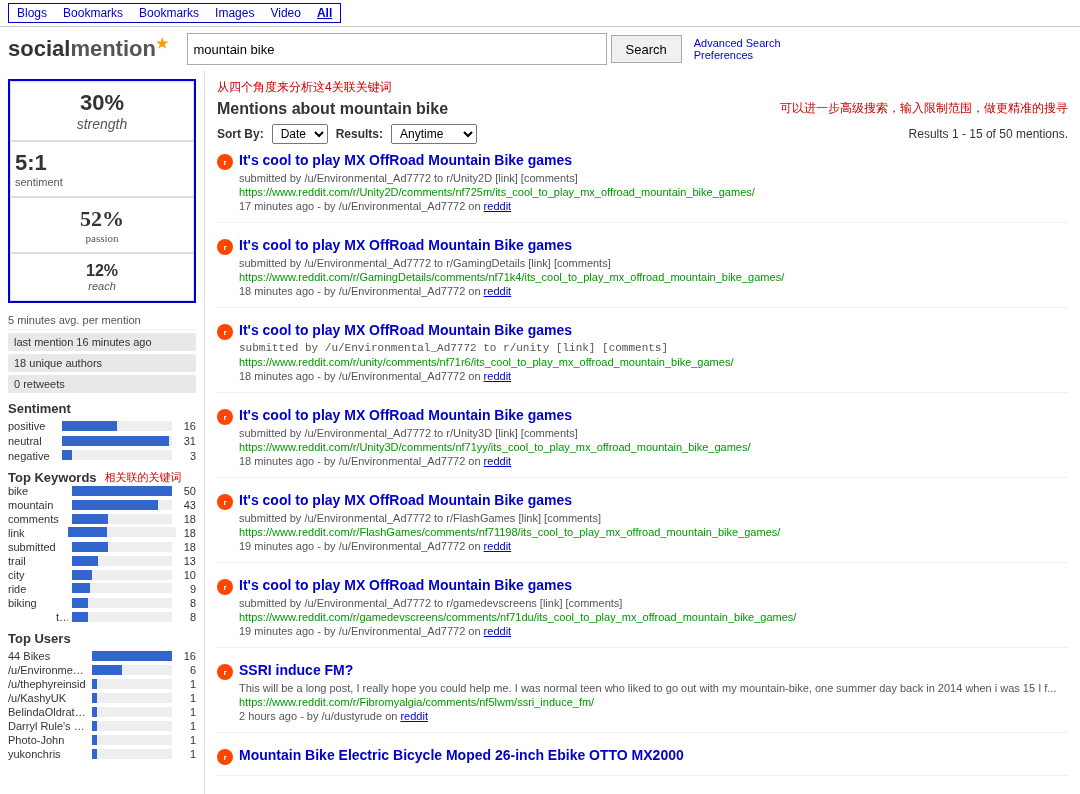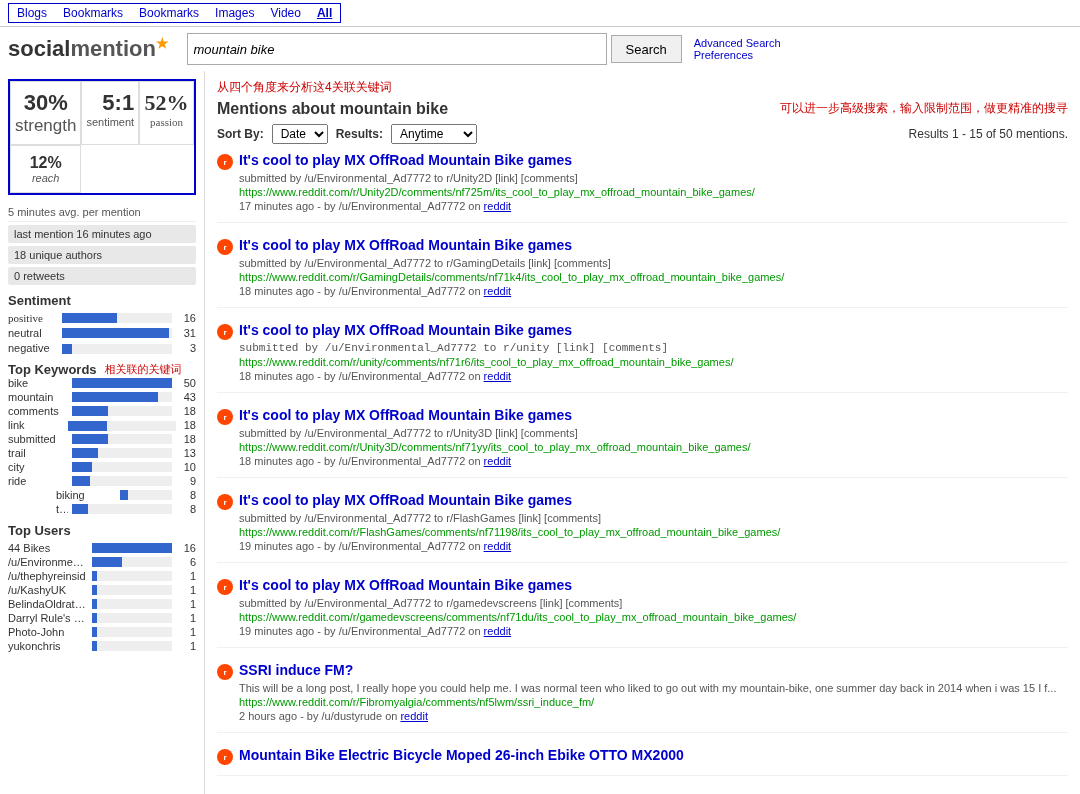--- a/index.html
+++ b/index.html
@@ -17,73 +17,73 @@
     <a href="#" style="color:#00c;text-decoration:none;padding:2px 8px;font-size:12px;">Video</a>
     <a href="#" style="color:#00c;text-decoration:underline;padding:2px 8px;font-size:12px;font-weight:bold;">All</a>
   </div>
 </div>
 
 <div style="display:flex;align-items:center;padding:6px 8px;gap:8px;">
   <div style="font-size:22px;font-weight:bold;color:#333;font-family:Arial,sans-serif;">
     social<span style="color:#555;">mention</span><sup style="color:#f90;font-size:14px;">★</sup>
   </div>
   <div style="display:flex;align-items:center;gap:4px;margin-left:10px;">
-    <input type="text" value="mountain bike" style="width: 420px; height: 28px; border: 1px solid rgb(170, 170, 170); padding: 15px 6px; font-size: 13px; font-style: italic;">
+    <input type="text" value="mountain bike" style="width: 420px; height: 28px; border: 1px solid rgb(170, 170, 170); padding: 15px 6px; font-size: 13px;">
     <button style="height:28px;padding:0 14px;background:#f0f0f0;border:1px solid #aaa;cursor:pointer;font-size:13px;">Search</button>
   </div>
   <div style="display:flex;flex-direction:column;font-size:11px;margin-left:4px;">
     <a href="#" style="color:#00c;text-decoration:none;">Advanced Search</a>
     <a href="#" style="color:#00c;text-decoration:none;">Preferences</a>
   </div>
 </div>
 
 <div style="display:flex;">
 
   <div style="width:205px;min-width:205px;padding:8px;border-right:1px solid #ddd;">
 
-    <div style="border:2px solid #00c;display:grid;grid-template-columns:1fr 1fr 1fr;margin-bottom:8px;">
+    <div style="border:2px solid #00c;display:grid;grid-template-columns:1fr;margin-bottom:8px;">
       <div style="text-align:center;padding:8px 4px;border:1px solid #ddd;">
         <div style="font-size:22px;font-weight:bold;color:#333;">30%</div>
-        <div style="font-size:17px;color:#555;">strength</div>
-      </div>
-      <div style="text-align:right;padding:8px 4px;border:1px solid #ddd;">
+        <div style="font-size:14px;color:#555;font-style:italic;">strength</div>
+      </div>
+      <div style="text-align:left;padding:8px 4px;border:1px solid #ddd;">
         <div style="font-size:22px;font-weight:bold;color:#333;">5:1</div>
         <div style="font-size:11px;color:#555;">sentiment</div>
       </div>
       <div style="text-align:center;padding:8px 4px;border:1px solid #ddd;font-family:Liberation Serif, serif;">
         <div style="font-size:22px;font-weight:bold;color:#333;">52%</div>
         <div style="font-size:11px;color:#555;">passion</div>
       </div>
       <div style="text-align:center;padding:8px 4px;border:1px solid #ddd;">
         <div style="font-size:16px;font-weight:bold;color:#333;">12%</div>
         <div style="font-size:11px;color:#555;font-style:italic;">reach</div>
       </div>
     </div>
 
     <div style="font-size:11px;color:#555;padding:3px 0;border-bottom:1px solid #eee;margin-bottom:3px;">5 minutes avg. per mention</div>
     <div style="background:#e8e8e8;padding:3px 6px;font-size:11px;color:#333;margin:3px 0;border-radius:2px;">last mention 16 minutes ago</div>
     <div style="background:#e8e8e8;padding:3px 6px;font-size:11px;color:#333;margin:3px 0;border-radius:2px;">18 unique authors</div>
     <div style="background:#e8e8e8;padding:3px 6px;font-size:11px;color:#333;margin:3px 0;border-radius:2px;">0 retweets</div>
 
     <div style="font-size:13px;font-weight:bold;margin:8px 0 4px 0;color:#333;">Sentiment</div>
     <div style="display:flex;align-items:center;margin-bottom:3px;gap:4px;">
-      <span style="width:50px;font-size:11px;color:#333;font-family:Liberation Serif, serif;">positive</span>
+      <span style="width:50px;font-size:11px;color:#333;">positive</span>
       <div style="background:#eee;height:10px;flex:1;">
         <div style="background:#3366cc;height:10px;width:50%;"></div>
       </div>
       <span style="font-size:11px;color:#333;width:20px;text-align:right;">16</span>
     </div>
     <div style="display:flex;align-items:center;margin-bottom:3px;gap:4px;">
       <span style="width:50px;font-size:11px;color:#333;">neutral</span>
       <div style="background:#eee;height:10px;flex:1;">
         <div style="background:#3366cc;height:10px;width:97%;"></div>
       </div>
       <span style="font-size:11px;color:#333;width:20px;text-align:right;">31</span>
     </div>
-    <div style="display:flex;align-items:flex-end;margin-bottom:3px;gap:4px;">
+    <div style="display:flex;align-items:flex-start;margin-bottom:3px;gap:4px;">
       <span style="width:50px;font-size:11px;color:#333;">negative</span>
       <div style="background:#eee;height:10px;flex:1;">
         <div style="background:#3366cc;height:10px;width:9%;"></div>
       </div>
       <span style="font-size:11px;color:#333;width:20px;text-align:right;">3</span>
     </div>
 
     <div style="display:flex;align-items:center;gap:8px;margin-top:8px;">
       <div style="font-size:13px;font-weight:bold;color:#333;">Top Keywords</div>
       <div style="font-size:11px;color:#cc0000;">相关联的关键词</div>
@@ -104,21 +104,21 @@
     </div>
     <span style="font-size:11px;color:#333;width:20px;text-align:right;">43</span>
   </div>
         <div style="display: flex; align-items: center; margin-bottom: 2px; gap: 4px;">
     <span style="width:60px;font-size:11px;color:#333;overflow:hidden;text-overflow:ellipsis;white-space:nowrap;">comments</span>
     <div style="background:#eee;height:10px;flex:1;">
       <div style="background:#3366cc;height:10px;width:36%;"></div>
     </div>
     <span style="font-size:11px;color:#333;width:20px;text-align:right;">18</span>
   </div>
-        <div style="display: flex; align-items: flex-end; margin-bottom: 2px; gap: 0;">
+        <div style="display: flex; align-items: flex-start; margin-bottom: 2px; gap: 0;">
     <span style="width:60px;font-size:11px;color:#333;overflow:hidden;text-overflow:ellipsis;white-space:nowrap;">link</span>
     <div style="background:#eee;height:10px;flex:1;">
       <div style="background:#3366cc;height:10px;width:36%;"></div>
     </div>
     <span style="font-size:11px;color:#333;width:20px;text-align:right;">18</span>
   </div>
         <div style="display: flex; align-items: center; margin-bottom: 2px; gap: 4px;">
     <span style="width:60px;font-size:11px;color:#333;overflow:hidden;text-overflow:ellipsis;white-space:nowrap;">submitted</span>
     <div style="background:#eee;height:10px;flex:1;">
       <div style="background:#3366cc;height:10px;width:36%;"></div>
@@ -132,28 +132,28 @@
     </div>
     <span style="font-size:11px;color:#333;width:20px;text-align:right;">13</span>
   </div>
         <div style="display: flex; align-items: center; margin-bottom: 2px; gap: 4px;">
     <span style="width:60px;font-size:11px;color:#333;overflow:hidden;text-overflow:ellipsis;white-space:nowrap;">city</span>
     <div style="background:#eee;height:10px;flex:1;">
       <div style="background:#3366cc;height:10px;width:20%;"></div>
     </div>
     <span style="font-size:11px;color:#333;width:20px;text-align:right;">10</span>
   </div>
-        <div style="display: flex; align-items: center; margin-bottom: 2px; gap: 4px;">
+        <div style="display: flex; margin-bottom: 2px; gap: 4px;">
     <span style="width:60px;font-size:11px;color:#333;overflow:hidden;text-overflow:ellipsis;white-space:nowrap;">ride</span>
     <div style="background:#eee;height:10px;flex:1;">
       <div style="background:#3366cc;height:10px;width:18%;"></div>
     </div>
     <span style="font-size:11px;color:#333;width:20px;text-align:right;">9</span>
   </div>
-        <div style="display: flex; align-items: center; margin-bottom: 2px; gap: 4px; margin-left: 48px;">
+        <div style="display: flex; align-items: center; margin-bottom: 2px; gap: 4px;">
     <span style="width:60px;font-size:11px;color:#333;overflow:hidden;text-overflow:ellipsis;white-space:nowrap;">biking</span>
     <div style="background:#eee;height:10px;flex:1;">
       <div style="background:#3366cc;height:10px;width:16%;"></div>
     </div>
     <span style="font-size:11px;color:#333;width:20px;text-align:right;">8</span>
   </div>
         <div style="display: flex; align-items: center; margin-bottom: 2px; gap: 4px;">
     <span style="width:60px;font-size:11px;color:#333;overflow:hidden;text-overflow:ellipsis;white-space:nowrap;padding-left:48px;">time</span>
     <div style="background:#eee;height:10px;flex:1;">
       <div style="background:#3366cc;height:10px;width:16%;"></div>

